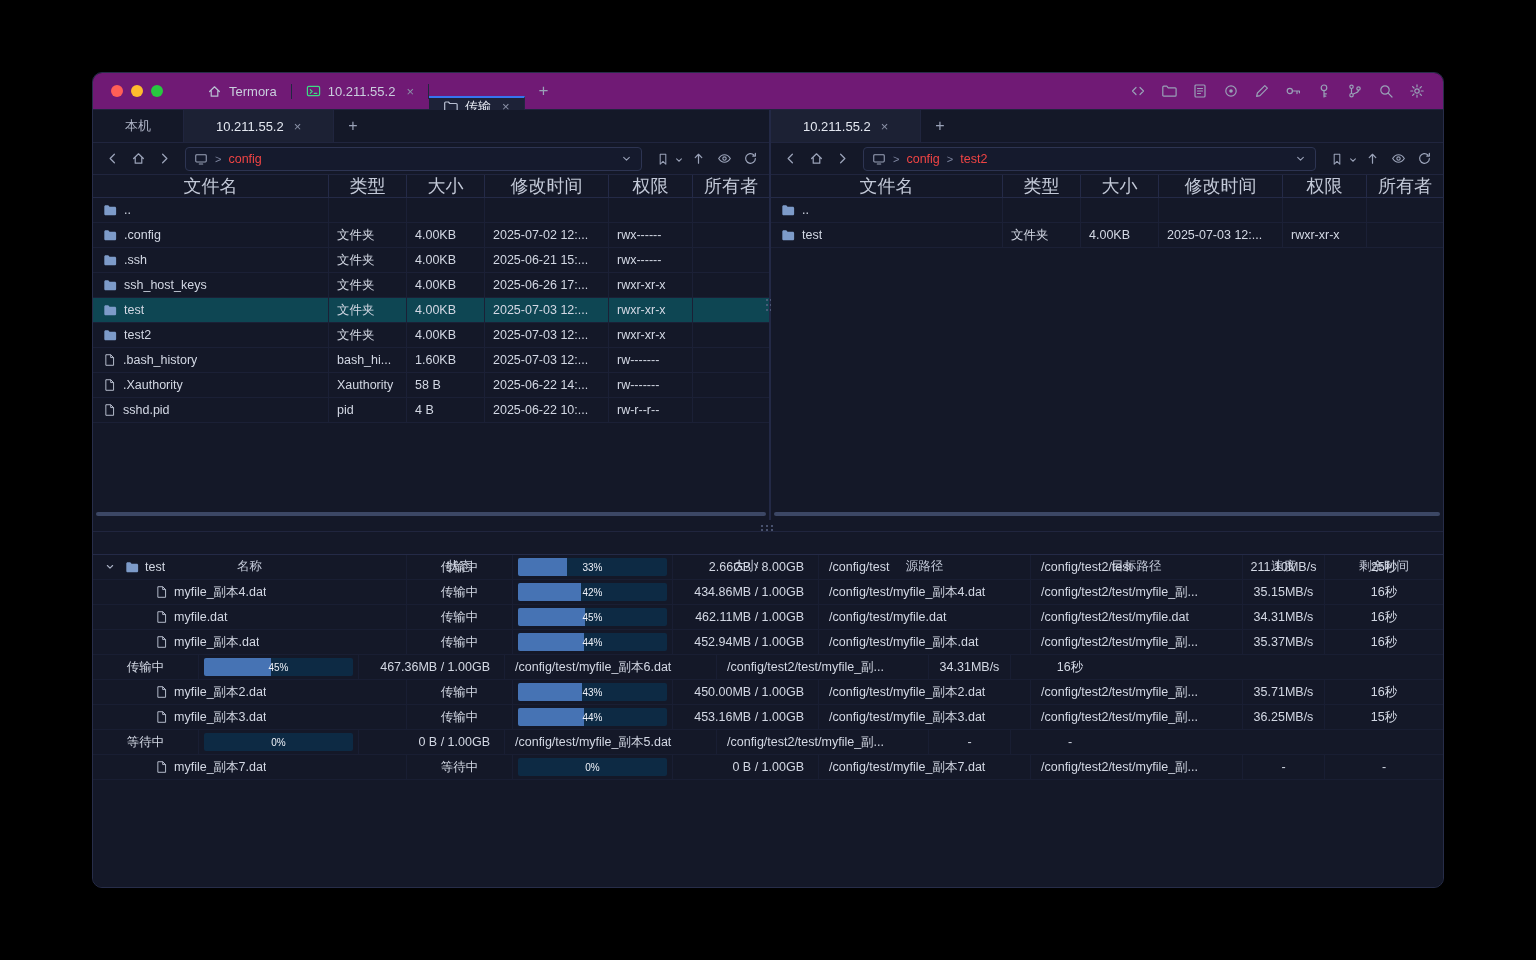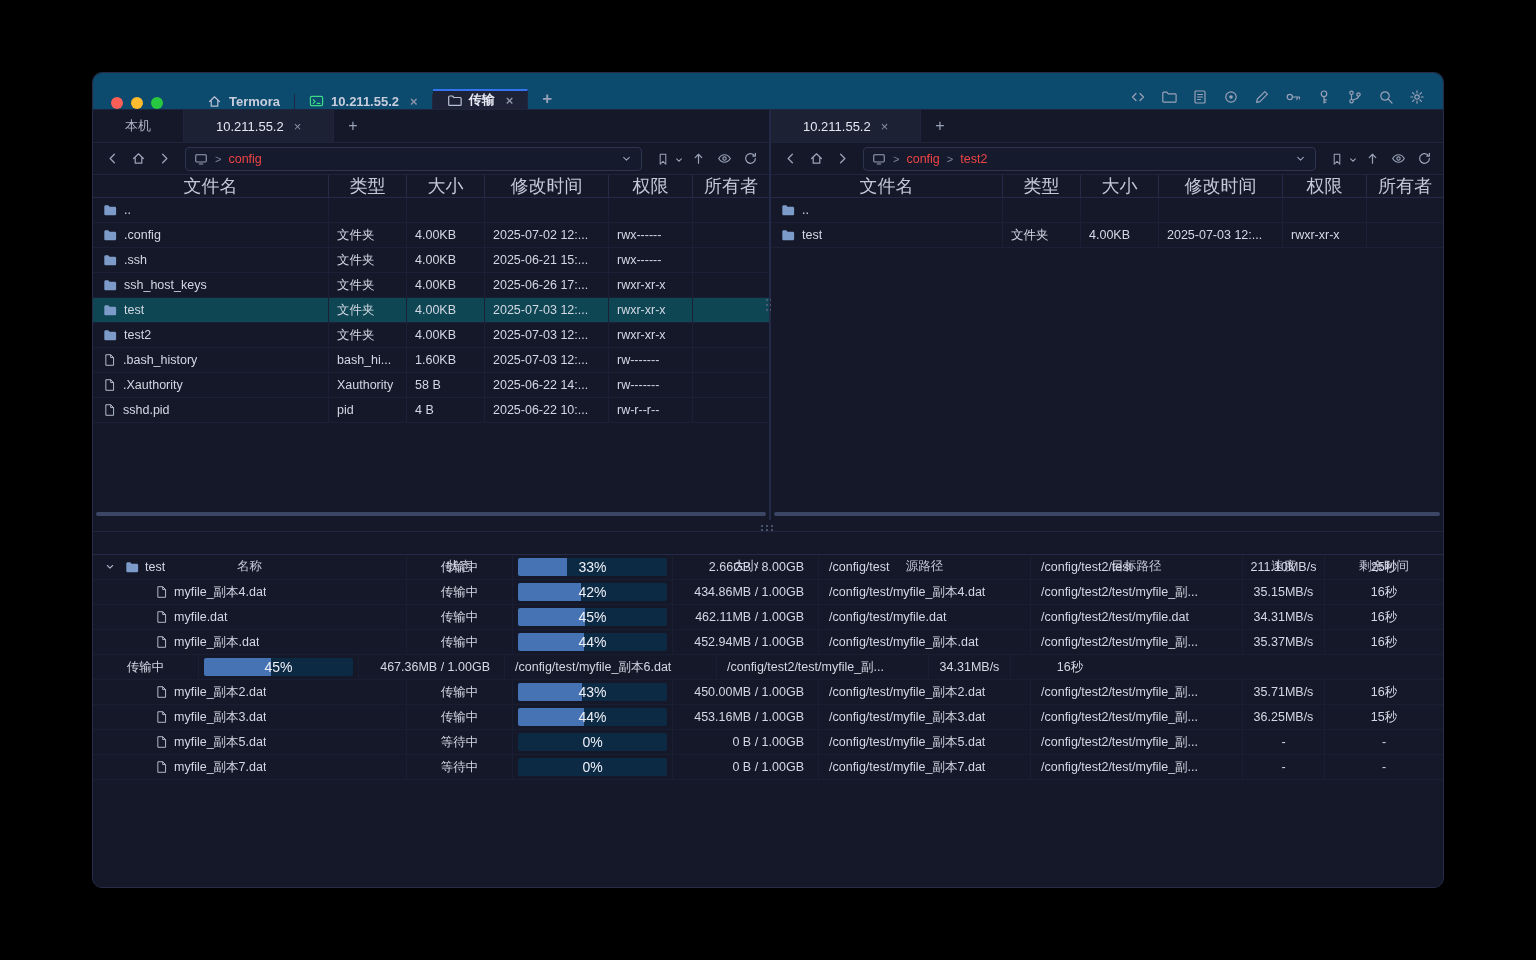--- a/index.html
+++ b/index.html
@@ -3,22 +3,22 @@
 <meta charset="utf-8">
 <style>
   * { margin:0; padding:0; box-sizing:border-box; }
   html,body { width:1536px; height:960px; background:#000; overflow:hidden;
     font-family:"Liberation Sans","DejaVu Sans",sans-serif; }
   .window { position:absolute; left:92px; top:72px; width:1352px; height:816px;
     background:#141828; border:1px solid #272d49; border-radius:10px; overflow:hidden;
     display:flex; flex-direction:column; box-shadow:0 24px 70px rgba(0,0,0,.75); }
 
   
-  .titlebar { height:37px; flex:0 0 37px; background:#0c4a6e; border-bottom:1px solid #20253e;
-    display:flex; align-items:flex-end;font-weight:bold; }
+  .titlebar { height:37px; flex:0 0 37px; background:#701a75; border-bottom:1px solid #20253e;
+    display:flex; align-items:center; }
   .traffic { display:flex; align-items:center; gap:8px; padding:0 30px 0 18px; }
   .light { width:12px; height:12px; border-radius:50%; display:inline-block; }
   .light.red { background:var(--traffic-red,#ff5f57); }
   .light.yellow { background:var(--traffic-yellow,#febc2e); }
   .light.green { background:var(--traffic-green,#28c840); }
   .ttab { display:flex; align-items:center; gap:7px; padding:0 14px; font-size:13px;
     color:#c9cedd; border-right:1px solid #222741; position:relative; }
   .ttab:first-of-type { border-left:1px solid #222741; }
   .ttab.active { background:#1d2237; border-top:2px solid var(--accent,#3574f0); color:#e8ebf4;margin-top:29px; }
   .tclose { color:#8b92a8; font-size:13px; margin-left:4px; cursor:default; }
@@ -110,21 +110,21 @@
   .tc.tc-src, .tc.tc-dst { padding-left:10px; }
   .chev { display:flex; align-items:center; width:18px; flex:0 0 18px; justify-content:center; }
   .chev-space { width:18px; flex:0 0 18px; }
   .indent { width:24px; flex:0 0 24px; }
   .fname { overflow:hidden; text-overflow:ellipsis; }
 
   .tc.tc-prog { padding:0 5px; }
   .ptrack { position:relative; width:100%; height:18px; background:var(--progress-track,#0d2a44); border-radius:2px; overflow:hidden; }
   .pfill { position:absolute; left:0; top:0; bottom:0; background:var(--progress-fill,#4673b4); }
   .plabel { position:absolute; left:0; right:0; top:0; bottom:0; display:flex; align-items:center; justify-content:center;
-    color:#eef1f8; font-size:14px; }
+    color:#eef1f8; font-size:10px; }
 </style>
 </head>
 <body>
 
 <div class="window">
 
   <div class="titlebar">
     <div class="traffic">
       <span class="light red"></span>
       <span class="light yellow"></span>
@@ -744,54 +744,43 @@
               <span class="plabel">44%</span>
             </div>
           </div>
           <div class="tc tc-size">453.16MB / 1.00GB</div>
           <div class="tc tc-src">/config/test/myfile_副本3.dat</div>
           <div class="tc tc-dst">/config/test2/test/myfile_副...</div>
           <div class="tc tc-speed">36.25MB/s</div>
           <div class="tc tc-eta">15秒</div>
         </div>
         <div class="trow">
+          <div class="tc tc-status">等待中</div>
+          <div class="tc tc-prog">
+            <div class="ptrack">
+              <div class="pfill" style="width:0%"></div>
+              <span class="plabel">0%</span>
+            </div>
+          </div>
+          <div class="tc tc-size">0 B / 1.00GB</div>
+          <div class="tc tc-src">/config/test/myfile_副本5.dat</div>
+          <div class="tc tc-dst">/config/test2/test/myfile_副...</div>
+          <div class="tc tc-speed">-</div>
+          <div class="tc tc-eta">-</div>
+        </div>
+        <div class="trow">
           <div class="tc tc-name">
             <span class="indent"></span>
             <span class="chev-space"></span>
             <span class="ficon">
               <svg width="13" height="14" viewBox="0 0 16 16">
                 <path d="M3.5 1.5h6L13 5v9.5H3.5z" fill="none" stroke="#c7cedd" stroke-width="1.1"></path>
                 <path d="M9.5 1.5V5H13" fill="none" stroke="#c7cedd" stroke-width="1.1"></path>
               </svg>
             </span>
-            <span class="fname">myfile_副本5.dat</span>
-          </div>
-          <div class="tc tc-status">等待中</div>
-          <div class="tc tc-prog">
-            <div class="ptrack">
-              <div class="pfill" style="width:0%"></div>
-              <span class="plabel">0%</span>
-            </div>
-          </div>
-          <div class="tc tc-size">0 B / 1.00GB</div>
-          <div class="tc tc-src">/config/test/myfile_副本5.dat</div>
-          <div class="tc tc-dst">/config/test2/test/myfile_副...</div>
-          <div class="tc tc-speed">-</div>
-          <div class="tc tc-eta">-</div>
-        </div>
-        <div class="trow">
-          <div class="tc tc-name">
-            <span class="indent"></span>
-            <span class="chev-space"></span>
-            <span class="ficon">
-              <svg width="13" height="14" viewBox="0 0 16 16">
-                <path d="M3.5 1.5h6L13 5v9.5H3.5z" fill="none" stroke="#c7cedd" stroke-width="1.1"></path>
-                <path d="M9.5 1.5V5H13" fill="none" stroke="#c7cedd" stroke-width="1.1"></path>
-              </svg>
-            </span>
             <span class="fname">myfile_副本7.dat</span>
           </div>
           <div class="tc tc-status">等待中</div>
           <div class="tc tc-prog">
             <div class="ptrack">
               <div class="pfill" style="width:0%"></div>
               <span class="plabel">0%</span>
             </div>
           </div>
           <div class="tc tc-size">0 B / 1.00GB</div>

